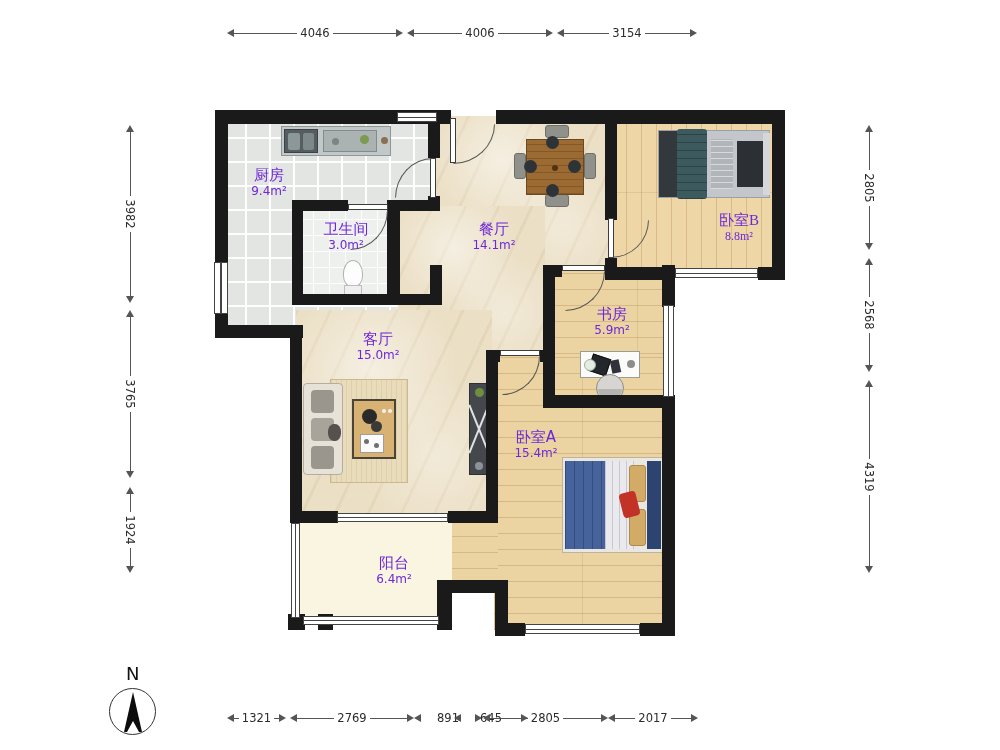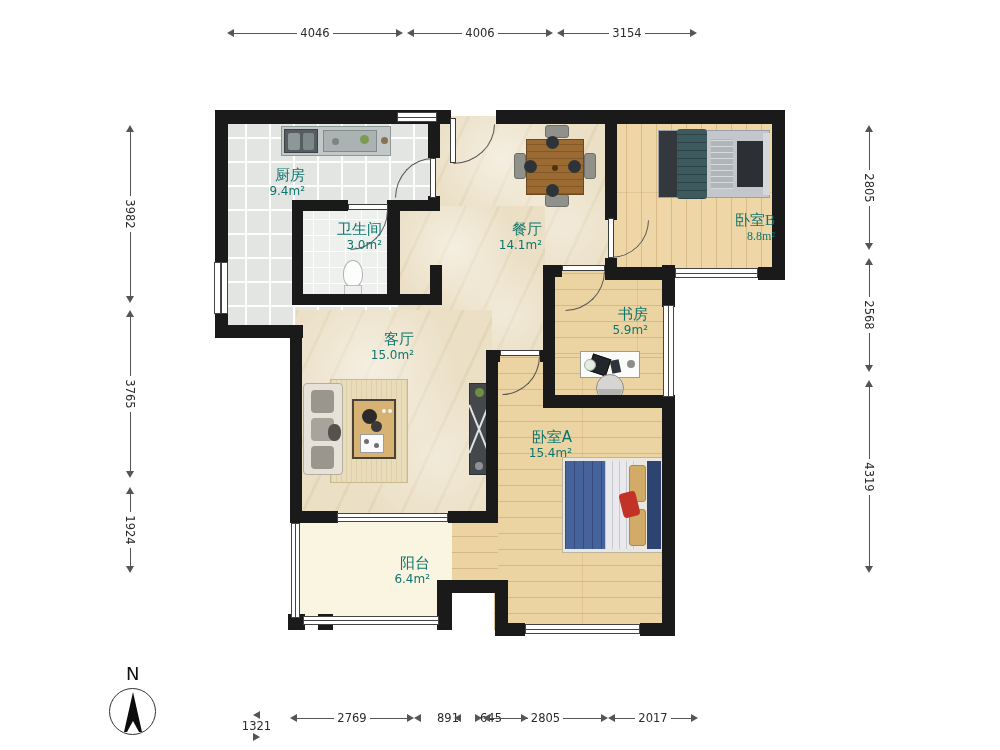--- a/index.html
+++ b/index.html
@@ -28,21 +28,21 @@
   
   .win-h,.win-v{position:absolute;background-color:#fff;border:1px solid #444;box-sizing:border-box;}
   .win-h{background-image:linear-gradient(to bottom,transparent 44%,#444 44%,#444 58%,transparent 58%);}
   .win-v{background-image:linear-gradient(to right,transparent 44%,#444 44%,#444 58%,transparent 58%);}
   
   .leaf{position:absolute;background:#fff;border:1px solid #3c3c3c;box-sizing:border-box;}
   .arc-br,.arc-tl{position:absolute;box-sizing:border-box;border:1px solid #555;}
   .arc-br{border-color:transparent #555 #555 transparent;border-radius:0 0 100% 0;}
   .arc-tl{border-color:#555 transparent transparent #555;border-radius:100% 0 0 0;}
   
-  .room-label{position:absolute;width:72px;text-align:right;color:#0f766e;}
+  .room-label{position:absolute;width:72px;text-align:center;color:#6d28d9;}
   .room-label .nm{display:block;font-size:15px;line-height:18px;}
   .room-label .ar{display:block;font-size:12px;line-height:14px;}
   
   .dimh,.dimv{position:absolute;color:#2b2b2b;font-size:11.5px;display:flex;align-items:center;}
   .dimh{height:14px;}
   .dimv{flex-direction:column;width:16px;}
   .ln-h{flex:1;height:1px;background:#555;min-width:2px;}
   .ln-v{flex:1;width:1px;background:#555;min-height:2px;}
   .lb{padding:0 3px;white-space:nowrap;text-align:center;}
   .lb-v{height:36px;display:flex;align-items:center;justify-content:center;}
@@ -220,21 +220,21 @@
   <div class="arc-br" style="left:502px;top:356px;width:38px;height:39px;"></div>
 
   <div class="room-label" style="left:233px;top:166px;">
     <span class="nm">厨房</span>
     <span class="ar">9.4m²</span>
   </div>
   <div class="room-label" style="left:310px;top:220px;">
     <span class="nm">卫生间</span>
     <span class="ar">3.0m²</span>
   </div>
-  <div class="room-label" style="left:470px;top:220px;">
+  <div class="room-label" style="left:458px;top:220px;">
     <span class="nm">餐厅</span>
     <span class="ar">14.1m²</span>
   </div>
   <div class="room-label" style="left:703px;top:211px;font-family:Liberation Serif, serif;">
     <span class="nm">卧室B</span>
     <span class="ar">8.8m²</span>
   </div>
   <div class="room-label" style="left:576px;top:305px;">
     <span class="nm">书房</span>
     <span class="ar">5.9m²</span>
@@ -323,21 +323,21 @@
   <div class="dimv" style="left:861px;top:380px;height:193px;">
     <i class="ah u"></i>
       <i class="ln-v"></i>
     <span class="lb-v">
         <span>4319</span>
       </span>
     <i class="ln-v"></i>
       <i class="ah d"></i>
   </div>
 
-  <div class="dimh" style="left:227px;top:711px;width:59px;flex-direction:column;">
+  <div class="dimh" style="left:227px;top:711px;width:59px;">
     <i class="ah l"></i>
       <i class="ln-h"></i>
     <span class="lb">1321</span>
     <i class="ln-h"></i>
       <i class="ah r"></i>
   </div>
   <div class="dimh" style="left:290px;top:711px;width:124px;">
     <i class="ah l"></i>
       <i class="ln-h"></i>
     <span class="lb">2769</span>

